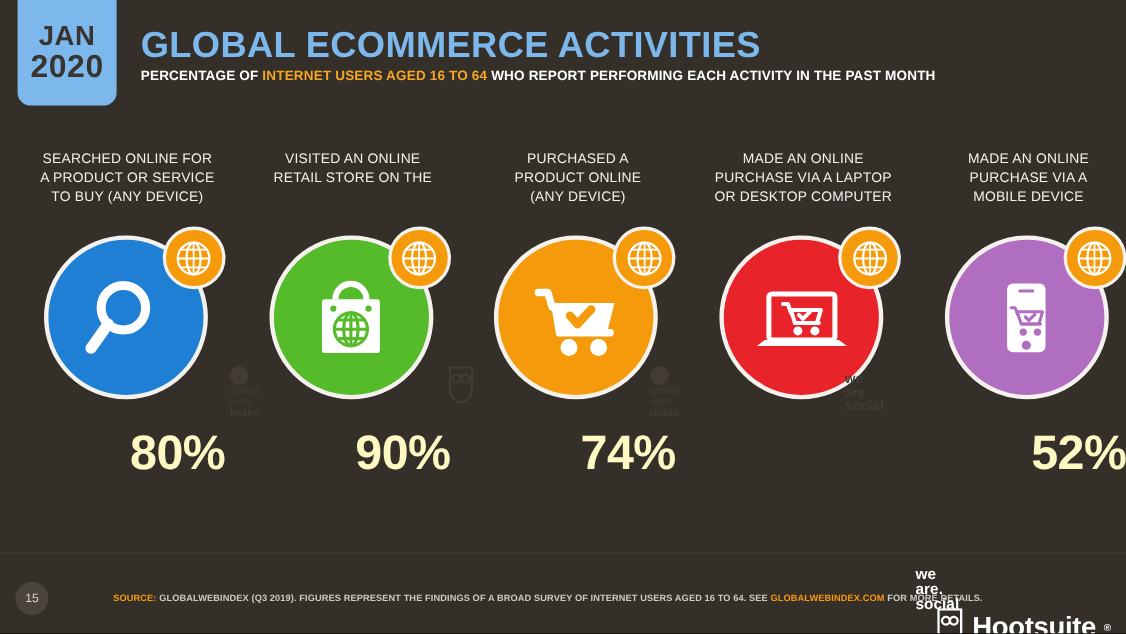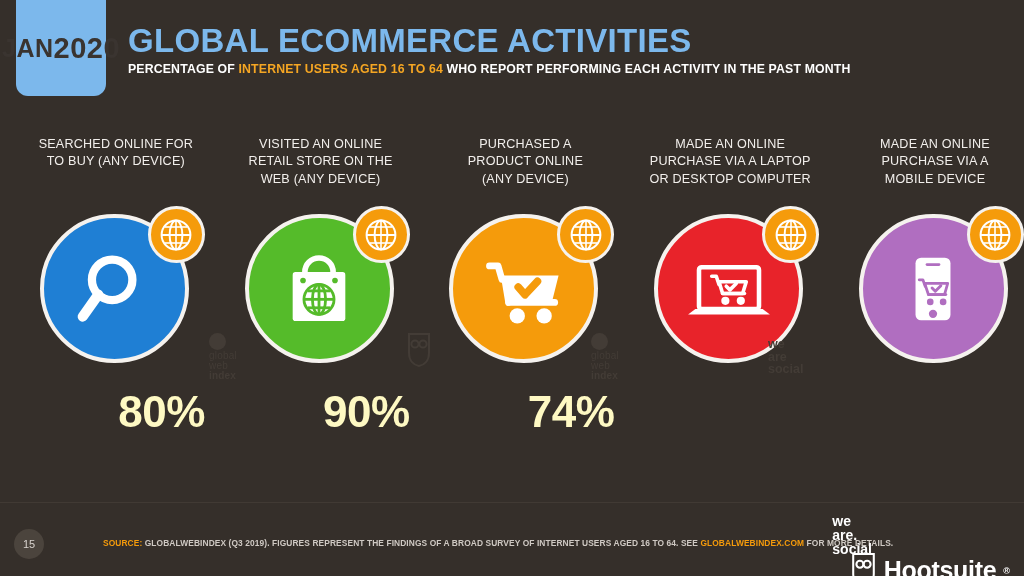--- a/index.html
+++ b/index.html
@@ -20,21 +20,21 @@
   
   .date-badge {
     position: absolute;
     left: 16px;
     top: 0;
     width: 90px;
     height: 96px;
     background: #7cb8ec;
     border-radius: 0 0 12px 12px;
     display: flex;
-    flex-direction: row;
+    flex-direction: column;
     align-items: center;
     justify-content: center;
     line-height: 1.05;
   }
   .date-badge .m,
   .date-badge .y {
     color: #3a3430;
     font-weight: 700;
     letter-spacing: 0.5px;
   }
@@ -248,20 +248,21 @@
 
   <div class="subtitle">
     <span>PERCENTAGE OF </span><span class="hl">INTERNET USERS AGED 16 TO 64</span><span> WHO REPORT PERFORMING EACH ACTIVITY IN THE PAST MONTH</span>
   </div>
 
   <div class="cols">
 
     <div class="col">
       <div class="col-label">
         <div>SEARCHED ONLINE FOR</div>
+        <div>A PRODUCT OR SERVICE</div>
         <div>TO BUY (ANY DEVICE)</div>
       </div>
       <div class="circle-wrap">
         <div class="circle" id="c0" style="background: rgb(31, 127, 212);">
           <svg class="glyph" width="92" height="92" viewBox="0 0 100 100">
             <circle cx="48" cy="40" r="22" fill="none" stroke="#fff" stroke-width="9"></circle>
             <line x1="33" y1="56" x2="16" y2="80" stroke="#fff" stroke-width="11" stroke-linecap="round"></line>
           </svg>
         </div>
         <div class="badge">
@@ -275,21 +276,20 @@
           </svg>
         </div>
       </div>
       <div class="pct">80%</div>
     </div>
 
     <div class="col">
       <div class="col-label">
         <div>VISITED AN ONLINE</div>
         <div>RETAIL STORE ON THE</div>
-        <div>WEB (ANY DEVICE)</div>
       </div>
       <div class="circle-wrap">
         <div class="circle" id="c1" style="background: rgb(85, 187, 42);">
           <svg class="glyph" width="94" height="94" viewBox="0 0 100 100">
             <path d="M35 32 a15 15 0 0 1 30 0 v6" fill="none" stroke="#fff" stroke-width="6"></path>
             <rect x="22" y="32" width="56" height="52" rx="3" fill="#fff"></rect>
             <circle cx="33" cy="41" r="3" fill="#55bb2a"></circle>
             <circle cx="67" cy="41" r="3" fill="#55bb2a"></circle>
             <g stroke="#55bb2a" stroke-width="3" fill="none">
               <circle cx="50" cy="61" r="16"></circle>
@@ -407,20 +407,21 @@
           <svg class="glyph" width="40" height="40" viewBox="0 0 100 100">
             <circle cx="50" cy="50" r="36" fill="none" stroke="#fff" stroke-width="5"></circle>
             <ellipse cx="50" cy="50" rx="16" ry="36" fill="none" stroke="#fff" stroke-width="5"></ellipse>
             <line x1="14" y1="50" x2="86" y2="50" stroke="#fff" stroke-width="5"></line>
             <line x1="22" y1="30" x2="78" y2="30" stroke="#fff" stroke-width="4"></line>
             <line x1="22" y1="70" x2="78" y2="70" stroke="#fff" stroke-width="4"></line>
             <line x1="50" y1="14" x2="50" y2="86" stroke="#fff" stroke-width="4"></line>
           </svg>
         </div>
       </div>
+      <div class="pct">52%</div>
     </div>
 
   </div>
 
   <div class="wm wm-gwi" style="left:209px; top:333px;">
     <span class="dot"></span>
     <div class="l1">global</div>
     <div class="l2">web</div>
     <div class="l3">index</div>
   </div>

